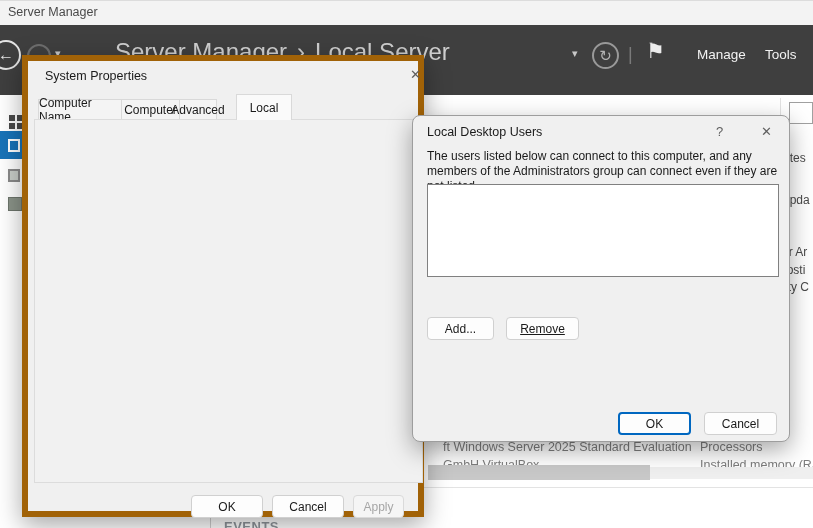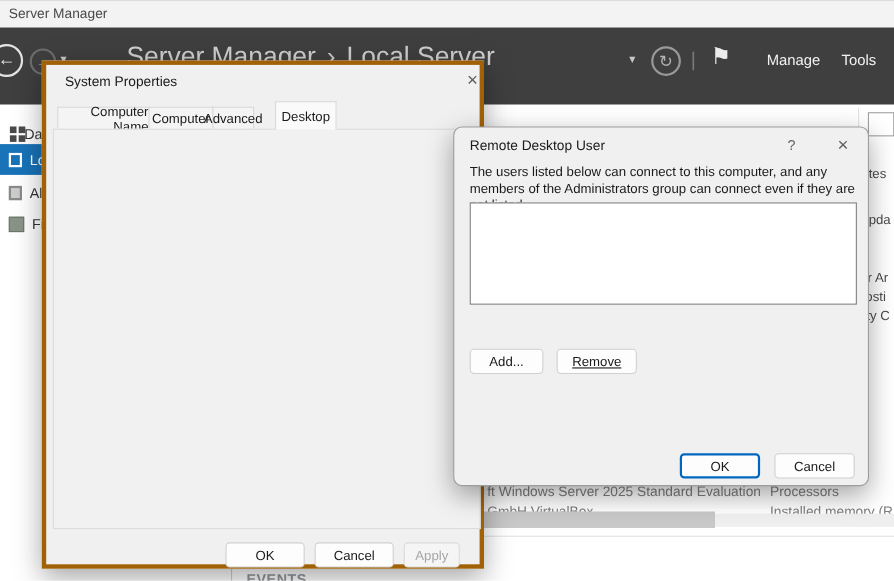--- a/index.html
+++ b/index.html
@@ -118,28 +118,28 @@
   <div class="abs frag-dim" style="left:443px;top:440px;">ft Windows Server 2025 Standard Evaluation</div>
   <div class="abs frag-dim" style="left:700px;top:440px;">Processors</div>
   <div class="abs frag-dim" style="left:443px;top:458px;">GmbH VirtualBox</div>
   <div class="abs frag-dim" style="left:700px;top:458px;">Installed memory (RA</div>
   <div class="abs" style="left:650px;top:467px;width:163px;height:12px;background:#efefef;"></div>
   <div class="abs" style="left:428px;top:465px;width:222px;height:15px;background:#c8c8c8;"></div>
   <div class="abs" style="left:424px;top:487px;width:389px;height:1px;background:#e3e3e3;"></div>
   <div class="abs" style="left:210px;top:490px;width:1px;height:38px;background:#cfcfcf;"></div>
   <div class="abs events" style="left:224px;top:519px;">EVENTS</div>
 
-  <div class="abs dialog" style="left:38px;top:55px;width:402px;height:462px;z-index:10;border:4px solid #a16207;text-align:right;">
+  <div class="abs dialog" style="left:22px;top:55px;width:402px;height:462px;z-index:10;border:6px solid #a16207;">
     <div class="abs dlg-title" style="left:17px;top:8px;">System Properties</div>
     <div class="abs dlg-x" style="left:382px;top:6px;">✕</div>
 
     <div class="tab" style="left:10px;width:84px;">Computer Name</div>
     <div class="tab" style="left:93px;width:59px;">Computer</div>
     <div class="tab" style="left:151px;width:38px;">Advanced</div>
-    <div class="tab tab-active" style="left:208px;width:56px;">Desktop</div>
+    <div class="tab tab-active" style="left:208px;width:56px;">Local</div>
 
     <div class="tab-panel"></div>
 
     <div class="groupbox" style="left:17px;top:67px;width:355px;height:122px;">
       <div class="legend">Remote Assistance</div>
       <div class="cb cb-disabled" style="left:8px;top:28px;"></div>
       <div class="abs txt gray" style="left:29px;top:27px;width:310px;">Allow Remote Assistance connections to this computer</div>
       <div class="btn btn-disabled" style="left:270px;top:92px;width:86px;height:23px;">Advanced...</div>
     </div>
 
@@ -157,21 +157,21 @@
       <div class="abs link" style="left:8px;top:174px;">Help me choose</div>
       <div class="btn" style="left:267px;top:166px;width:92px;height:23px;">Select Users...</div>
     </div>
 
     <div class="btn" style="left:163px;top:434px;width:72px;height:23px;">OK</div>
     <div class="btn" style="left:244px;top:434px;width:72px;height:23px;">Cancel</div>
     <div class="btn btn-disabled" style="left:325px;top:434px;width:51px;height:23px;">Apply</div>
   </div>
 
   <div class="abs dialog" style="left:412px;top:115px;width:378px;height:327px;z-index:20;border:1px solid #9d9d9d;border-radius:8px;">
-    <div class="abs dlg-title" style="left:14px;top:9px;">Remote Desktop User</div>
+    <div class="abs dlg-title" style="left:14px;top:9px;">Local Desktop Users</div>
     <div class="abs dlg-x" style="left:303px;top:8px;">?</div>
     <div class="abs dlg-x" style="left:348px;top:8px;">✕</div>
 
     <div class="abs txt" style="left:14px;top:33px;width:352px;">The users listed below can connect to this computer, and any members of the Administrators group can connect even if they are not listed.</div>
 
     <div class="listbox" style="left:14px;top:68px;width:352px;height:93px;"></div>
 
 
     <div class="btn" style="left:14px;top:201px;width:67px;height:23px;">Add...</div>
     <div class="btn" style="left:93px;top:201px;width:73px;height:23px;text-decoration:underline;">Remove</div>

